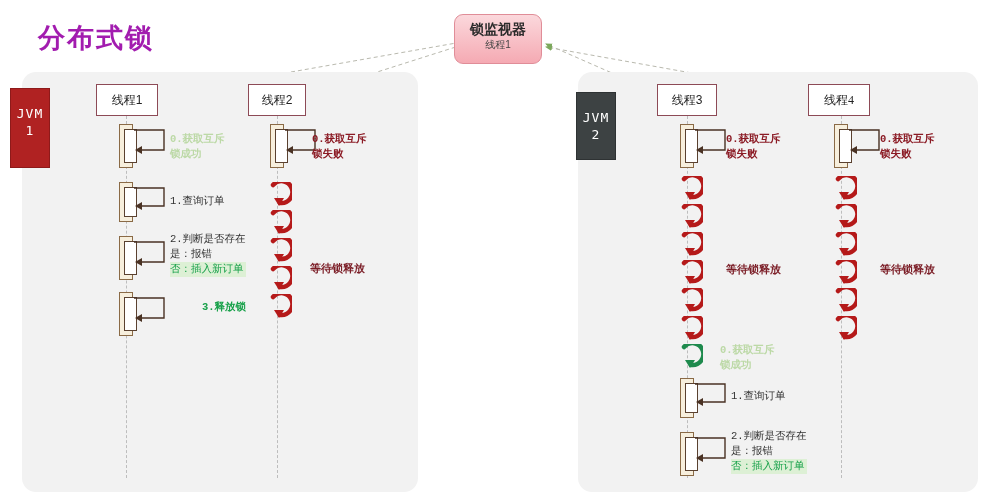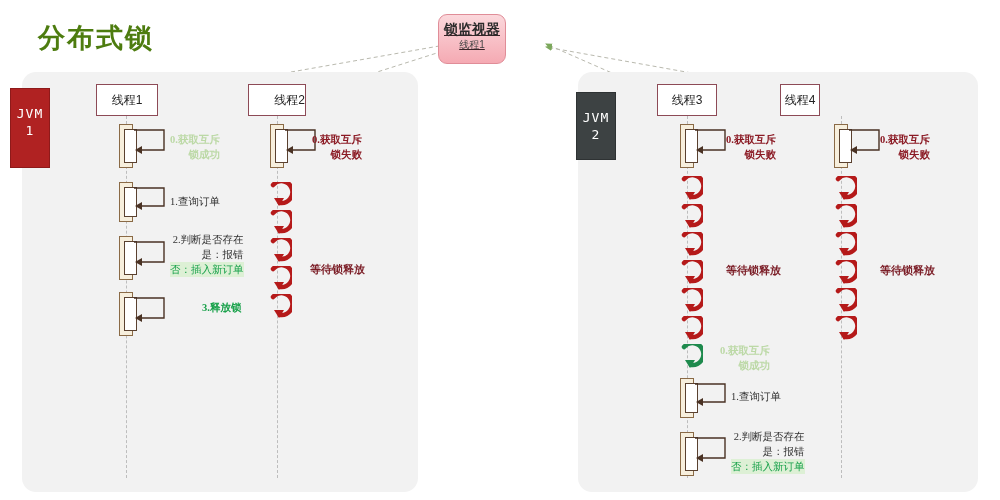--- a/index.html
+++ b/index.html
@@ -8,21 +8,21 @@
     background:#ffffff;
     font-family:"Liberation Sans","DejaVu Sans",sans-serif;
     overflow:hidden;
     position:relative;
   }
   #stage{position:relative;width:1000px;height:500px;}
 
   
   .title{
     position:absolute;left:38px;top:20px;
-    font-size:27px;font-weight:bold;color:#4d7c0f;
+    font-size:27px;font-weight:bold;color:#a21caf;
     letter-spacing:2px;
     font-family:"DejaVu Sans","Liberation Sans",sans-serif;
   }
 
   
   .panel{
     position:absolute;
     background:#f2f2f2;
     border-radius:14px;
   }
@@ -77,22 +77,21 @@
   .act .front{
     position:absolute;left:5px;top:5px;width:13px;height:calc(100% - 10px);
     background:#ffffff;border:1px solid #5a4130;box-sizing:border-box;
   }
   .selfloop{position:absolute;}
 
   
   .lbl{
     position:absolute;font-size:10.5px;line-height:15px;
     color:#333;white-space:nowrap;
-    font-family:Liberation Serif, serif;
-    text-align:right;
+    font-family:Liberation Mono, monospace;
   }
   .lbl.green{color:#bcd9a6;font-weight:bold;}
   .lbl.green-dark{color:#18a14a;font-weight:bold;margin-left:32px;}
   .lbl.red{color:#8b1a24;font-weight:bold;}
   .lbl.wait{color:#7c1f28;font-weight:bold;font-size:11px;}
   .lbl .hl{background:#ddf0d5;color:#18a14a;}
 
   
   .spin{position:absolute;width:22px;height:26px;}
 
@@ -123,21 +122,21 @@
 
     <path d="M305,95 L462,45" stroke="#b9b9ae" stroke-width="1" stroke-dasharray="4,3" fill="none" marker-end="url(#arrgreen)"></path>
 
     <path d="M662,95 L546,44" stroke="#b9b9ae" stroke-width="1" stroke-dasharray="4,3" fill="none" marker-end="url(#arrgreen)"></path>
 
     <path d="M815,95 L546,47" stroke="#b9b9ae" stroke-width="1" stroke-dasharray="4,3" fill="none" marker-end="url(#arrgreen)"></path>
   </svg>
 
   <div class="title">分布式锁</div>
 
-  <div class="monitor" style="left:438px;top:14px;width:68px;height:50px;text-decoration:underline;">
+  <div class="monitor" style="left:454px;top:14px;width:88px;height:50px;">
     <div class="m-title">锁监视器</div>
     <div class="m-sub">线程1</div>
   </div>
 
   <div class="panel" style="left:22px;top:72px;width:396px;height:420px;"></div>
 
   <div class="jvm red" style="left:10px;top:88px;width:40px;height:80px;">
     <div>JVM</div>
     <div>1</div>
   </div>
@@ -191,21 +190,21 @@
     <div class="front"></div>
   </div>
   <svg class="selfloop" style="left:132px;top:294px;width:36px;height:34px;">
     <path d="M2,4 L32,4 L32,24 L8,24" stroke="#4a3224" stroke-width="1.4" fill="none"></path>
     <path d="M10,20 L3,24 L10,28 z" fill="#4a3224"></path>
   </svg>
   <div class="lbl green-dark" style="left:170px;top:300px;">
     <div>3.释放锁</div>
   </div>
 
-  <div class="thread-box" style="left:248px;top:84px;width:58px;height:32px;justify-content:flex-end;">
+  <div class="thread-box" style="left:248px;top:84px;width:58px;height:32px;">
     <span>线程2</span>
   </div>
   <div class="lifeline" style="left:277px;top:116px;height:362px;"></div>
 
   <div class="act" style="left:270px;top:124px;width:19px;height:44px;">
     <div class="back"></div>
     <div class="front"></div>
   </div>
   <svg class="selfloop" style="left:283px;top:126px;width:36px;height:34px;">
     <path d="M2,4 L32,4 L32,24 L8,24" stroke="#4a3224" stroke-width="1.4" fill="none"></path>
@@ -319,21 +318,21 @@
   <svg class="selfloop" style="left:693px;top:434px;width:36px;height:34px;">
     <path d="M2,4 L32,4 L32,24 L8,24" stroke="#4a3224" stroke-width="1.4" fill="none"></path>
     <path d="M10,20 L3,24 L10,28 z" fill="#4a3224"></path>
   </svg>
   <div class="lbl" style="left:731px;top:429px;">
     <div>2.判断是否存在</div>
     <div>是：报错</div>
     <div class="hl">否：插入新订单</div>
   </div>
 
-  <div class="thread-box" style="left:780px;top:84px;width:40px;height:32px;">
+  <div class="thread-box" style="left:808px;top:84px;width:62px;height:32px;font-family:Liberation Serif, serif;">
     <span>线程4</span>
   </div>
   <div class="lifeline" style="left:841px;top:116px;height:362px;"></div>
 
   <div class="act" style="left:834px;top:124px;width:19px;height:44px;">
     <div class="back"></div>
     <div class="front"></div>
   </div>
   <svg class="selfloop" style="left:847px;top:126px;width:36px;height:34px;">
     <path d="M2,4 L32,4 L32,24 L8,24" stroke="#4a3224" stroke-width="1.4" fill="none"></path>

